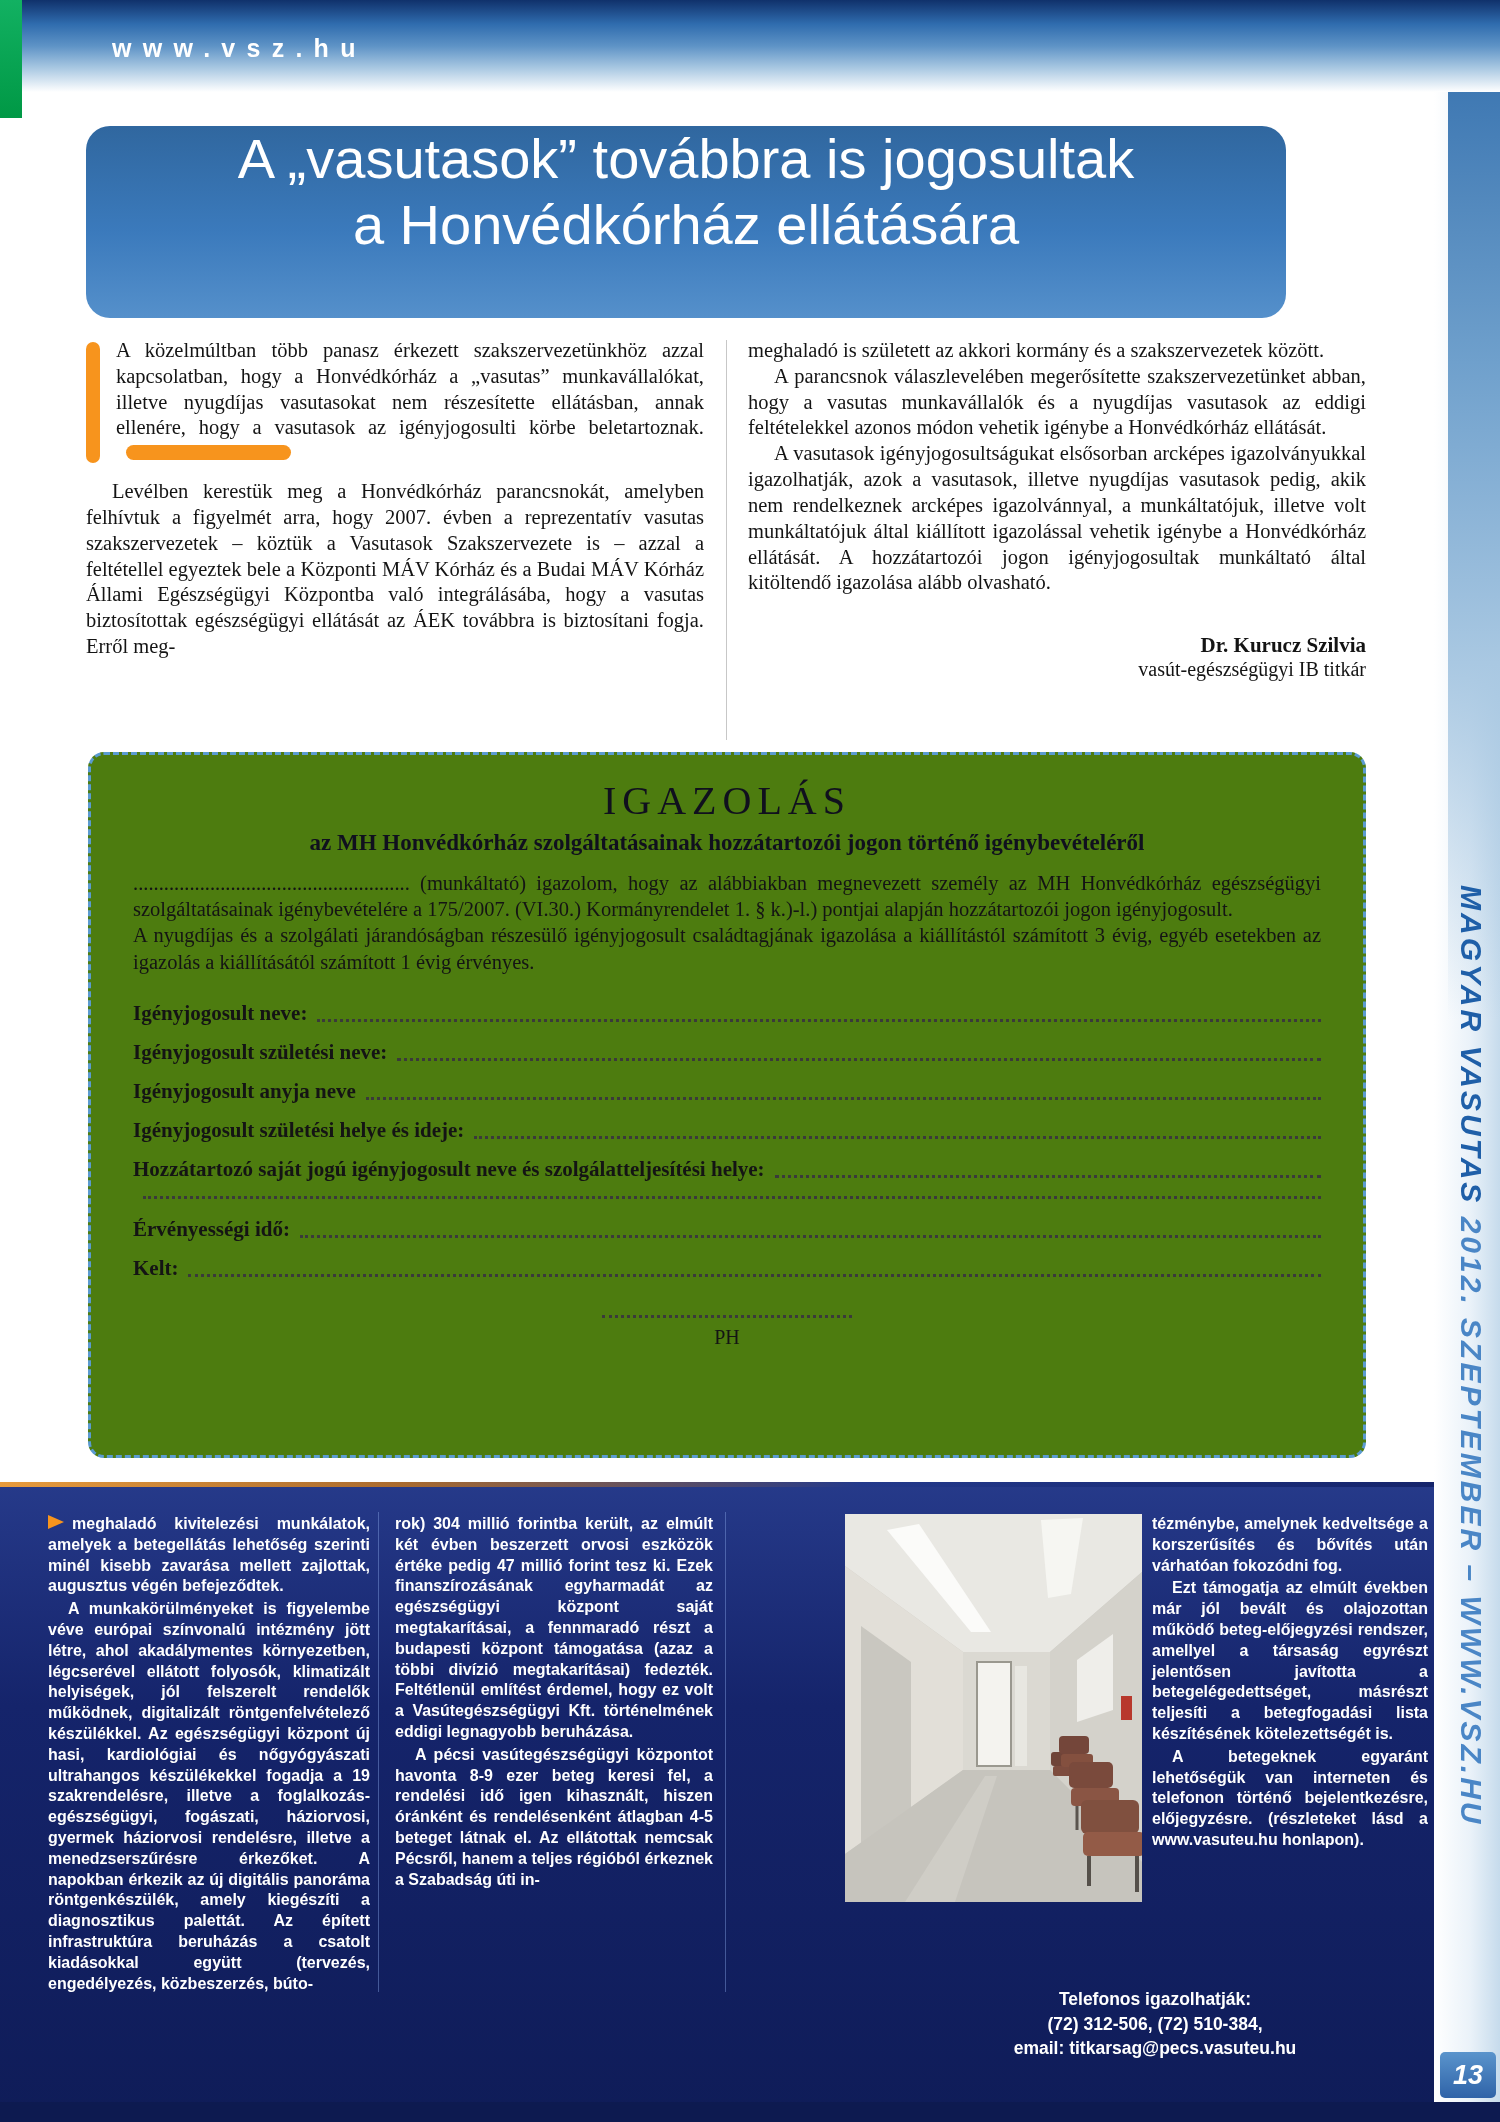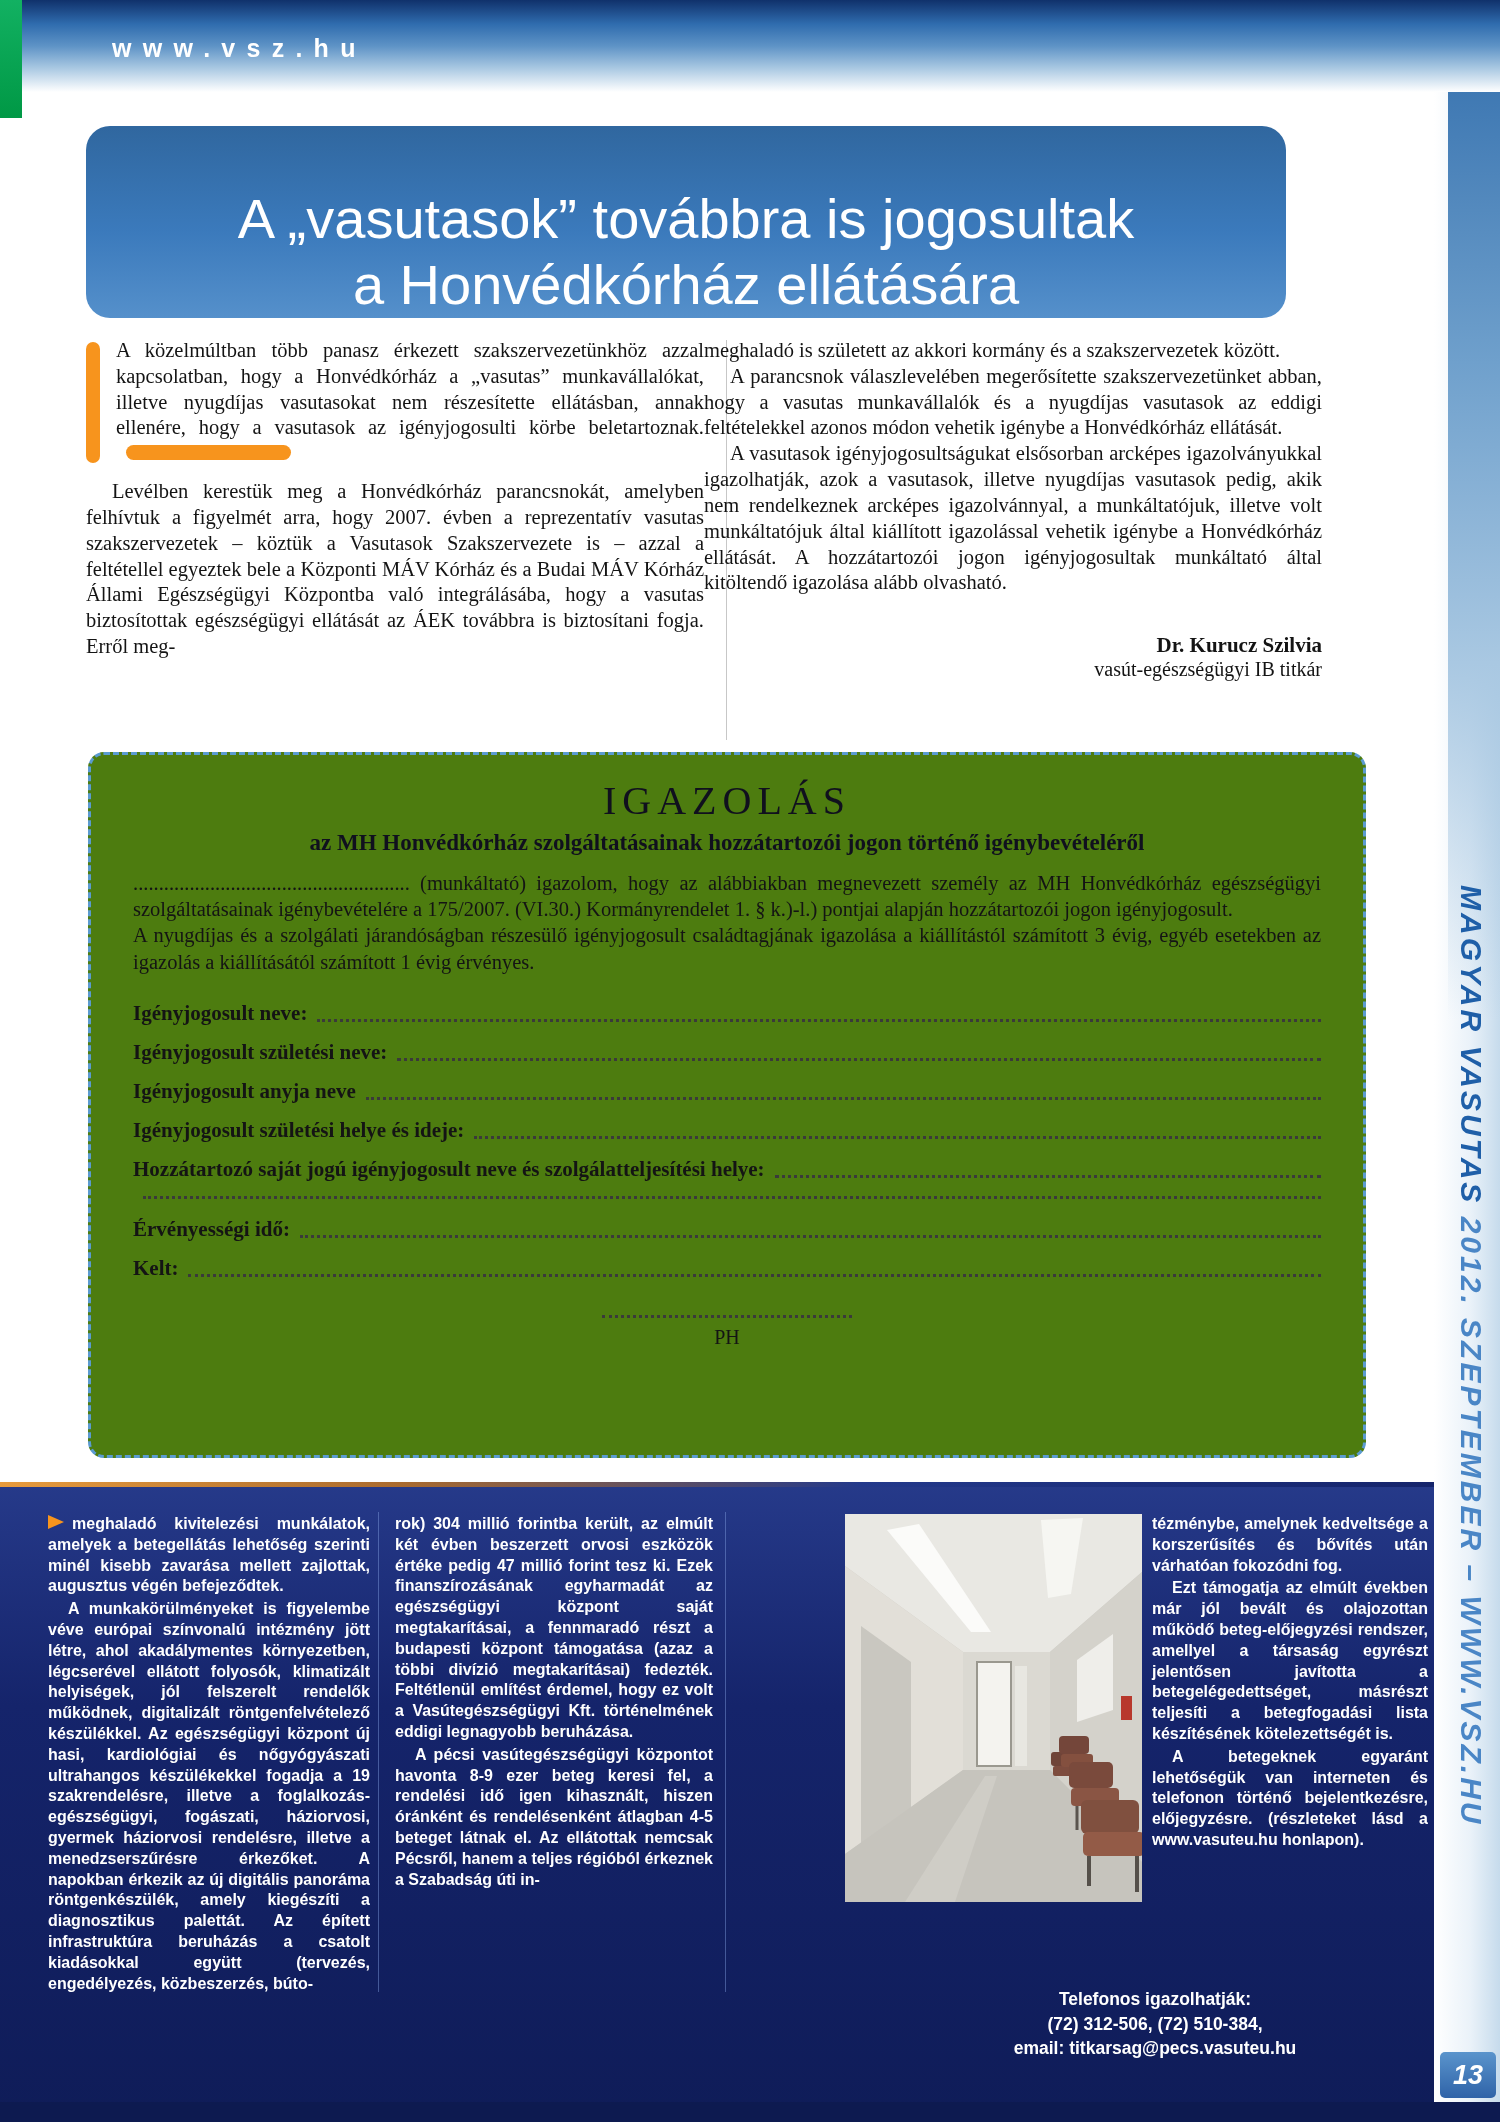--- a/index.html
+++ b/index.html
@@ -15,25 +15,25 @@
   .header-strip { position:absolute; top:0; left:0; width:1500px; height:92px; z-index:2;
     background:linear-gradient(180deg,#10316b 0%,#2f6cae 26%,#5e93c6 50%,#a9c8e2 74%,#ffffff 100%); }
   .green-corner { position:absolute; top:0; left:0; width:22px; height:118px; z-index:3;
     background:linear-gradient(180deg,#12b162 0%,#009845 100%); }
   .site-url { position:absolute; top:34px; left:112px; z-index:3; color:#ffffff;
     font-size:25px; font-weight:bold; letter-spacing:0.45em; }
 
   
   .title-banner { position:absolute; left:86px; top:126px; width:1200px; height:192px; z-index:2;
     border-radius:24px; background:linear-gradient(180deg,#30679f 0%,#3b7abc 55%,#5590cb 100%);
-    display:flex; flex-direction:column; align-items:center; justify-content:flex-end;
+    display:flex; flex-direction:column; align-items:center; justify-content:flex-start;
     color:#ffffff; font-size:56px; line-height:1.18; text-align:center; }
 
   
-  .article { position:absolute; left:86px; top:338px; width:1280px; display:flex; z-index:2; }
+  .article { position:absolute; left:86px; top:338px; width:1280px; display:flex; gap:44px; z-index:2; }
   .article .col { width:618px; }
   .col-rule { position:absolute; left:726px; top:340px; height:400px; width:1px; background:#c7c7c7; z-index:2; }
   .lead { position:relative; padding-left:30px; color:#4f93d4; font-size:26px; line-height:1.15; margin-bottom:12px; }
   .lead::before { content:""; position:absolute; left:0; top:4px; bottom:4px; width:14px; border-radius:7px; background:#f7941d; }
   .lead-endbar { display:inline-block; width:165px; height:15px; background:#f7941d; border-radius:8px; margin-left:10px; }
   .serif p { font-family:"Liberation Serif", serif; font-size:20.5px; line-height:1.26; text-align:justify; color:#141414; }
   .indent { text-indent:26px; }
   .author { text-align:right; margin-top:10px; font-family:"Liberation Serif", serif; color:#141414; }
   .author .name { font-weight:bold; font-size:21px;margin-top:37px; }
   .author .role { font-size:20px; }

